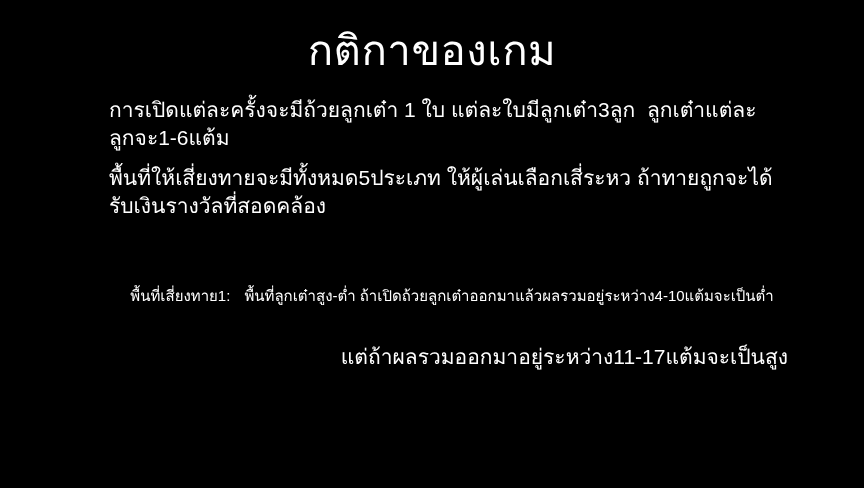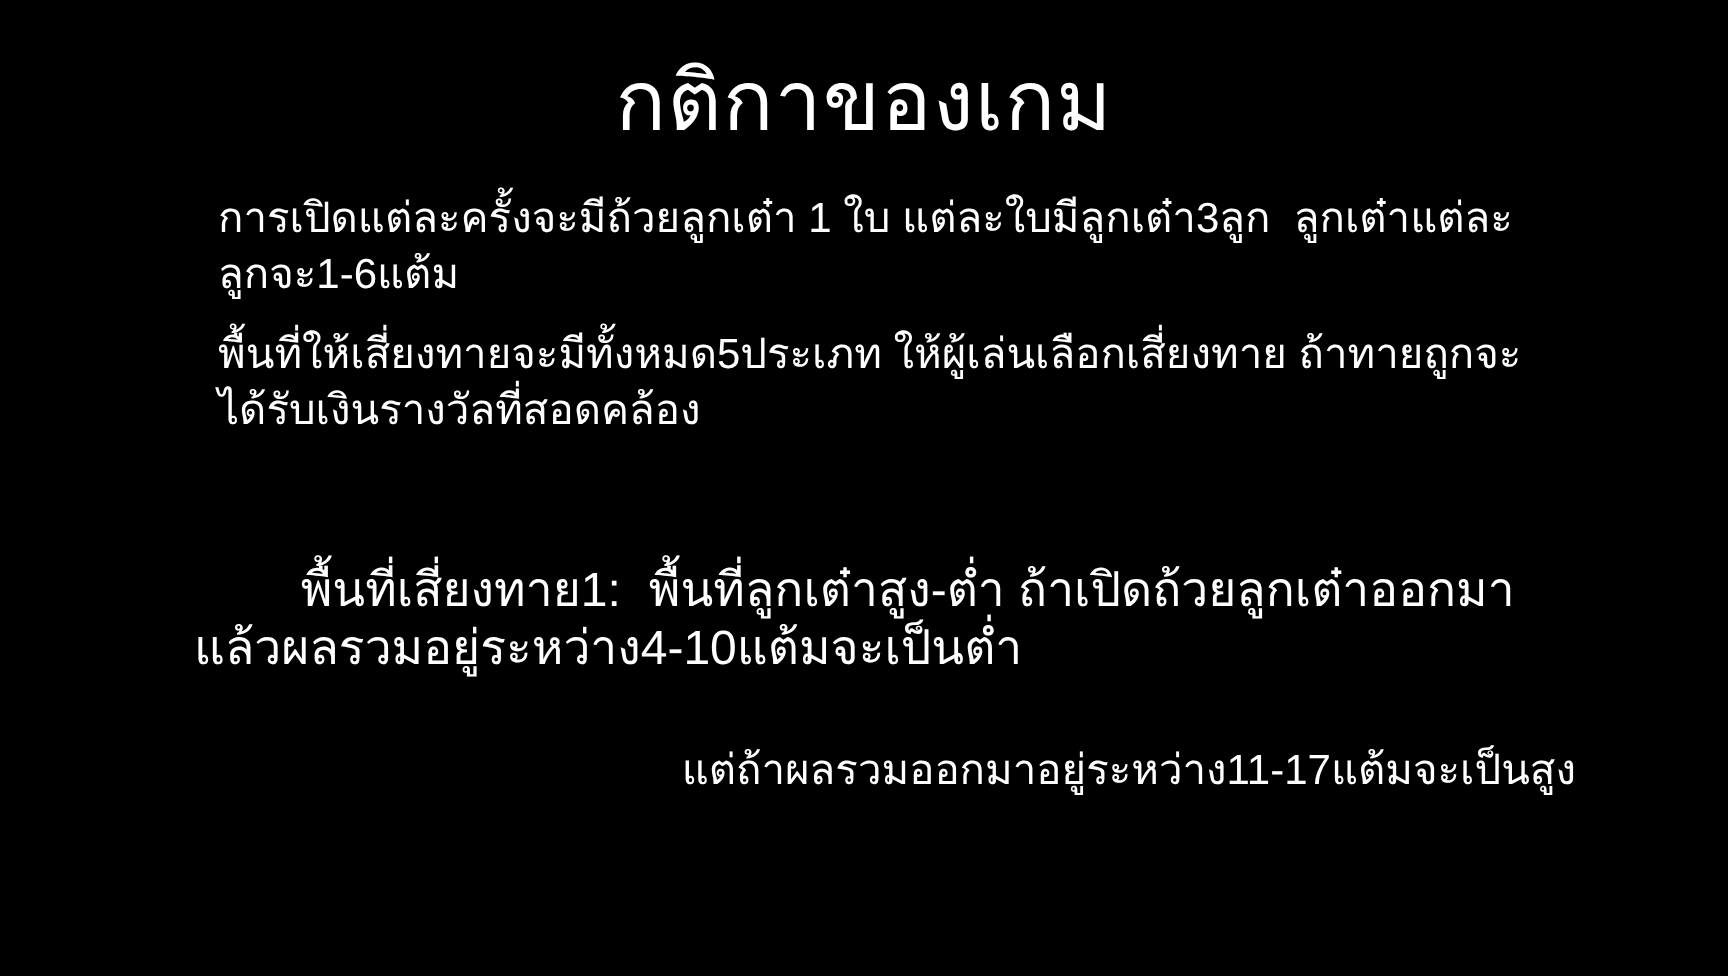--- a/index.html
+++ b/index.html
@@ -37,21 +37,21 @@
     margin: 12px;
     font-size: 21px;
     line-height: 28px;
     white-space: pre-wrap;
   }
   .rules {
     margin-top: 32px;
   }
   .rule {
     margin: 0;
-    font-size: 24px;
+    font-size: 15px;
     line-height: 29px;
     white-space: pre-wrap;
   }
   .rule-label {
     margin-right: 14px;
   }
   .rule-cont {
     margin: 3px 0 0 0;
     padding-left: 6px;
     font-size: 21px;
@@ -63,21 +63,21 @@
 </style>
 </head>
 <body>
 
 <div class="screen">
   <h1 class="page-title">กติกาของเกม</h1>
 
   <div class="content">
     <div class="intro">
       <p>การเปิดแต่ละครั้งจะมีถ้วยลูกเต๋า 1 ใบ แต่ละใบมีลูกเต๋า3ลูก  ลูกเต๋าแต่ละลูกจะ1-6แต้ม</p>
-      <p>พื้นที่ให้เสี่ยงทายจะมีทั้งหมด5ประเภท ให้ผู้เล่นเลือกเสี่ยงทาย ถ้าทายถูกจะได้รับเงินรางวัลที่สอดคล้อง</p>
+      <p>พื้นที่ให้เสี่ยงทายจะมีทั้งหมด5ประเภท ให้ผู้เล่นเลือกเสี่ระหว ถ้าทายถูกจะได้รับเงินรางวัลที่สอดคล้อง</p>
     </div>
 
     <div class="rules">
       <p class="rule rule-1">
         <span class="rule-label">พื้นที่เสี่ยงทาย1:</span><span class="rule-text">พื้นที่ลูกเต๋าสูง-ต่ำ ถ้าเปิดถ้วยลูกเต๋าออกมาแล้วผลรวมอยู่ระหว่าง4-10แต้มจะเป็นต่ำ</span>
       </p>
       <p class="rule-cont">แต่ถ้าผลรวมออกมาอยู่ระหว่าง11-17แต้มจะเป็นสูง</p>
 
 
     </div>

